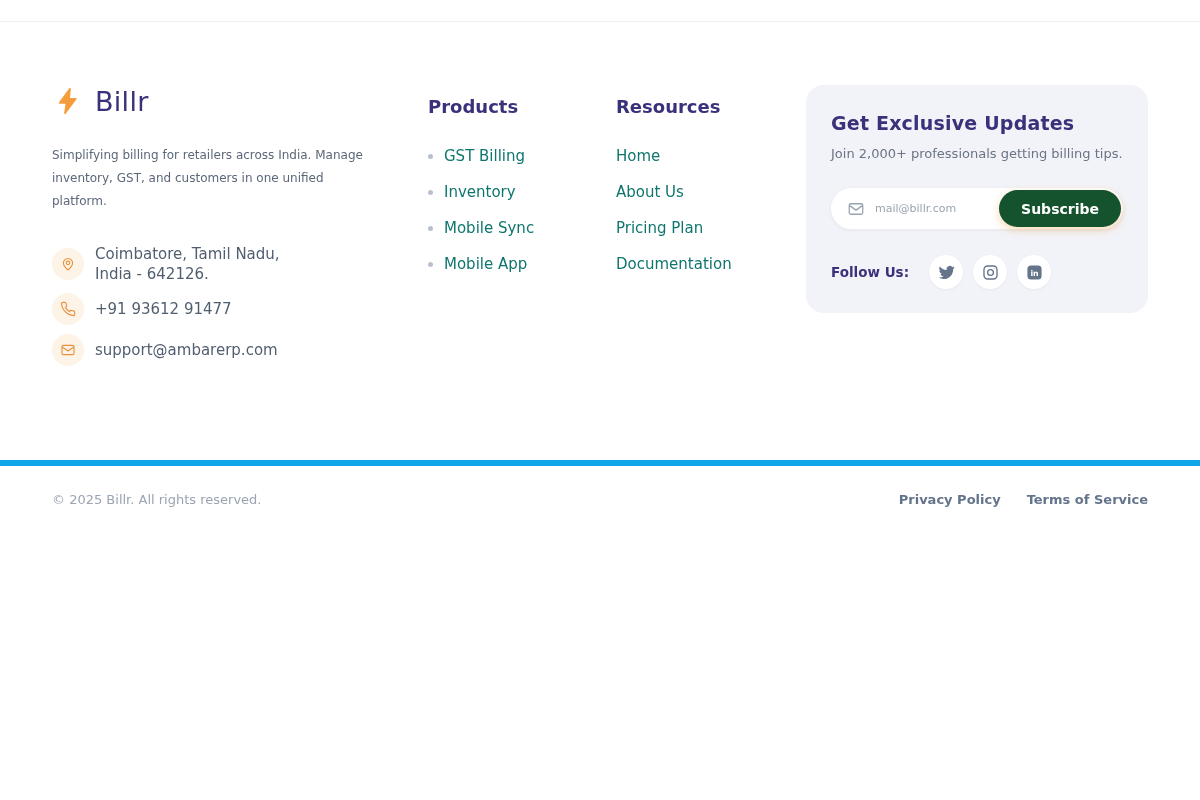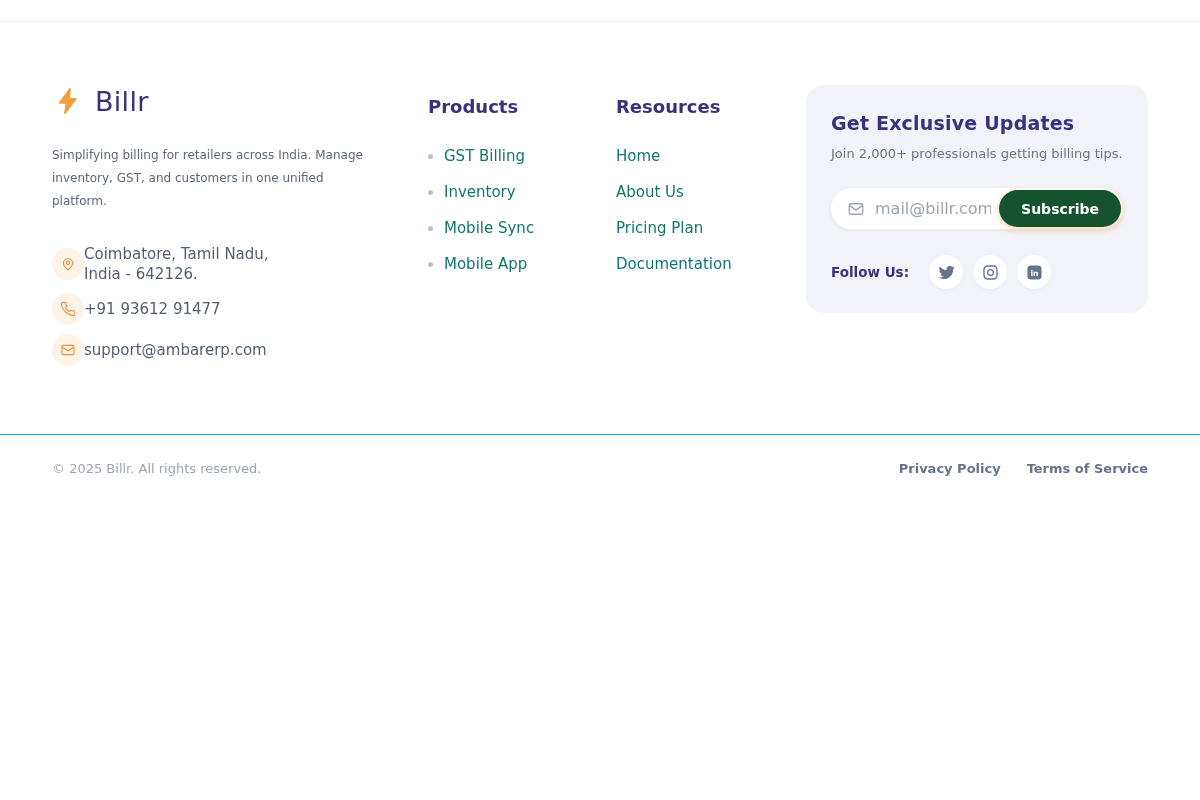--- a/index.html
+++ b/index.html
@@ -11,21 +11,21 @@
   .footer { border-top: 1px solid #F1F1F4; }
   .footer-content { padding: 63px 52px 0 52px; display: flex; align-items: flex-start; }
 
   
   .col-brand { width: 376px; flex-shrink: 0; }
   .logo-row { display: flex; align-items: center; gap: 11px; margin-bottom: 27px; }
   .logo-bolt { width: 32px; height: 32px; display: flex; align-items: center; justify-content: center; }
   .logo-bolt svg { width: 30px; height: 30px; }
   .brand-name { font-size: 27px; font-weight: normal; color: #39327B; letter-spacing: 0.3px; }
   .tagline { max-width: 312px; font-size: 12px; line-height: 23px; color: #5B6779; margin-bottom: 31px; }
-  .contact-item { display: flex; align-items: center; margin-bottom: 9px; }
+  .contact-item { display: flex; align-items: center; gap: 11px; margin-bottom: 9px; }
   .contact-icon { width: 32px; height: 32px; border-radius: 50%; background: #FDF3E6; display: flex; align-items: center; justify-content: center; flex-shrink: 0; }
   .contact-icon svg { width: 16px; height: 16px; stroke: #E8913F; fill: none; stroke-width: 1.7; stroke-linecap: round; stroke-linejoin: round; }
   .contact-text { font-size: 15px; line-height: 20px; color: #515E70; }
   a.contact-text { text-decoration: none; cursor: pointer; }
 
   
   .col-products { width: 188px; flex-shrink: 0; padding-top: 11px; }
   .col-resources { width: 189px; flex-shrink: 0; padding-top: 11px; }
   .col-heading { font-size: 18px; font-weight: bold; color: #39327B; }
   .link-list { list-style: none; margin-top: 29px; }
@@ -33,31 +33,31 @@
   .footer-link { display: flex; align-items: center; gap: 11px; font-size: 15px; line-height: 20px; color: #0f766e; text-decoration: none; cursor: pointer; }
   .dot { width: 5px; height: 5px; border-radius: 50%; background: #B9C1CD; flex-shrink: 0; }
 
   
   .card { width: 342px; flex-shrink: 0; margin-left: 1px; background: #F2F3F8; border-radius: 18px; padding: 27px 25px 24px 25px; }
   .card-heading { font-size: 19px; font-weight: bold; color: #39327B; letter-spacing: 0.2px; }
   .card-subtext { font-size: 13px; color: #6B7484; margin-top: 12px; }
   .subscribe-form { margin-top: 27px; height: 41px; background: #ffffff; border-radius: 999px; display: flex; align-items: center; padding: 2px 2px 2px 16px; box-shadow: 0 1px 4px rgba(30,41,59,0.06); }
   .mail-glyph { flex-shrink: 0; width: 18px; height: 18px; }
   .mail-glyph svg { width: 18px; height: 18px; stroke: #9AA3B2; fill: none; stroke-width: 1.7; stroke-linecap: round; stroke-linejoin: round; }
-  .email-input { flex: 1; min-width: 0; border: none; outline: none; background: transparent; font-family: inherit; font-size: 16px; color: #374151; padding: 0 8px 0 10px; text-align: center; }
+  .email-input { flex: 1; min-width: 0; border: none; outline: none; background: transparent; font-family: inherit; font-size: 11px; color: #374151; padding: 0 8px 0 10px; }
   .email-input::placeholder { color: #9AA3B2; }
   .subscribe-btn { flex-shrink: 0; height: 37px; border: none; border-radius: 999px; background: #14532d; color: #ffffff; font-family: inherit; font-size: 14px; font-weight: bold; padding: 0 22px; cursor: pointer; box-shadow: 0 3px 8px rgba(240,147,43,0.35); }
   .follow-row { display: flex; align-items: center; gap: 20px; margin-top: 26px; text-align: right; }
   .follow-label { font-size: 13.5px; font-weight: bold; color: #39327B; }
   .social-icons { display: flex; gap: 10px; }
   .social-circle { width: 34px; height: 34px; border-radius: 50%; background: #ffffff; display: flex; align-items: center; justify-content: center; cursor: pointer; box-shadow: 0 1px 3px rgba(30,41,59,0.05); }
   .social-circle svg { width: 17px; height: 17px; }
 
   
-  .footer-bottom { margin-top: 59px; border-top: 1px solid #0ea5e9; }
+  .footer-bottom { margin-top: 85px; border-top: 6px solid #0ea5e9; }
   .footer-bottom-inner { padding: 26px 52px 0 52px; display: flex; align-items: center; justify-content: space-between; }
   .copyright { font-size: 13px; color: #9AA4B2; }
   .legal-links { display: flex; gap: 26px; }
   .legal-link { font-size: 13px; font-weight: bold; color: #64748B; text-decoration: none; cursor: pointer; }
 </style>
 </head>
 <body>
 
 <div class="page">
   <div class="top-strip"></div>

